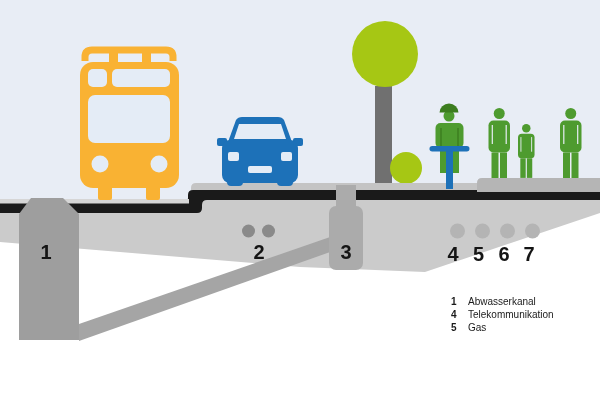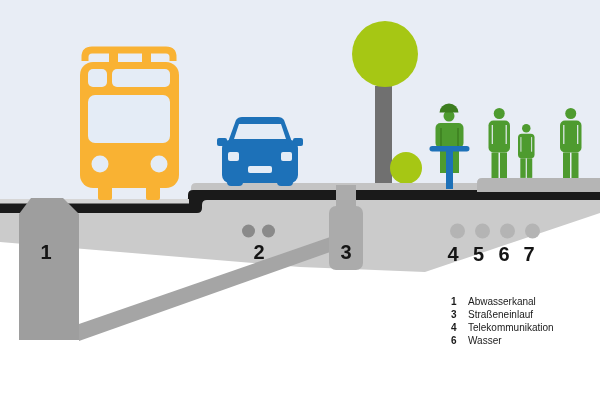--- a/index.html
+++ b/index.html
@@ -135,22 +135,19 @@
     <text class="callout" x="478.5" y="261" text-anchor="middle">5</text>
     <text class="callout" x="504" y="261" text-anchor="middle">6</text>
     <text class="callout" x="529" y="261" text-anchor="middle">7</text>
   </svg>
 
   <div id="legend">
     <div class="legend-row">
       <span class="legend-num">1</span><span class="legend-label">Abwasserkanal</span>
     </div>
     <div class="legend-row">
-      <span class="legend-num">3</span><span class="legend-label">Straßeneinlauf</span>
-    </div>
-    <div class="legend-row">
       <span class="legend-num">4</span><span class="legend-label">Telekommunikation</span>
     </div>
     <div class="legend-row">
-      <span class="legend-num">6</span><span class="legend-label">Wasser</span>
+      <span class="legend-num">5</span><span class="legend-label">Gas</span>
     </div>
   </div>
 </div>
 
 </body></html>

